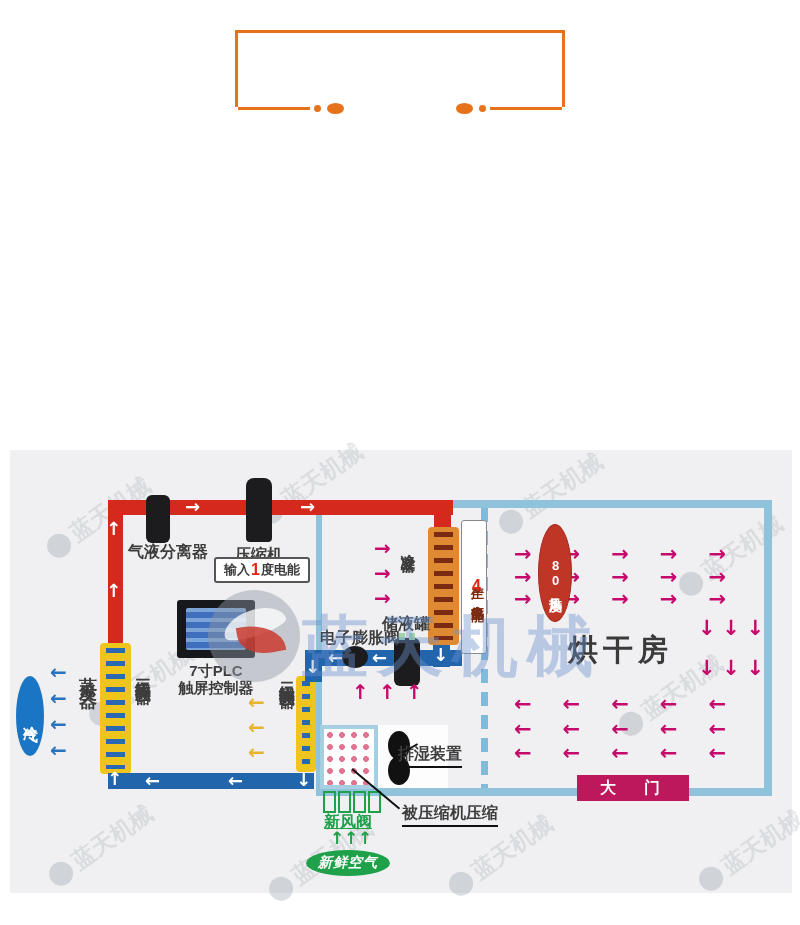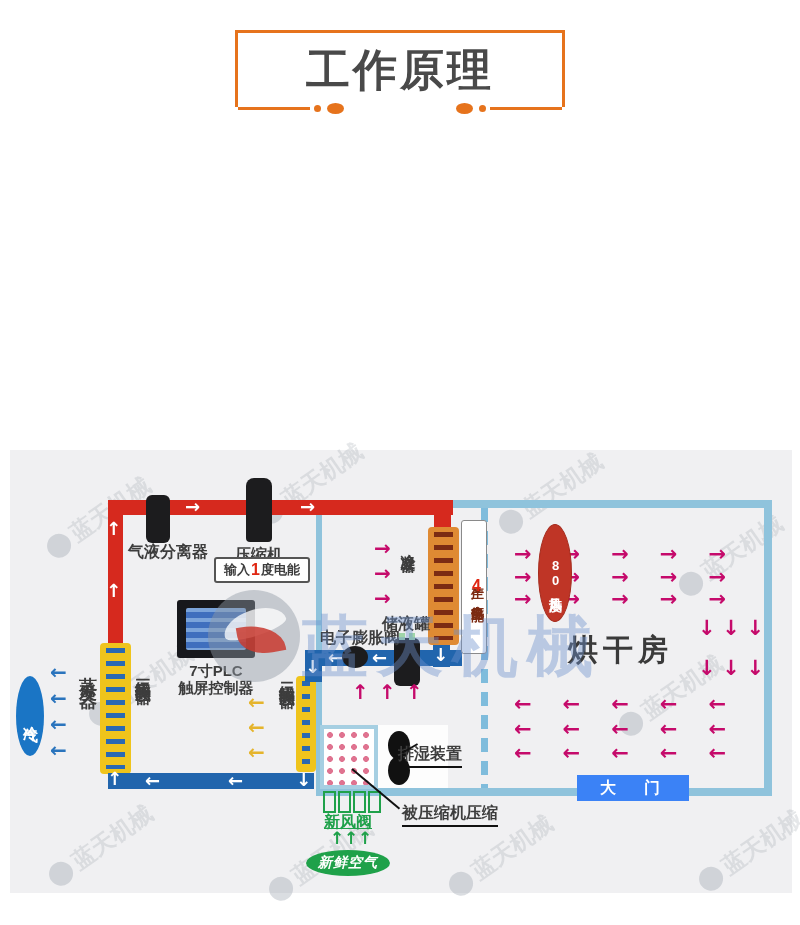--- a/index.html
+++ b/index.html
@@ -72,21 +72,21 @@
   .dots-box{position:absolute;background:#fff;border:4px solid #a6cfe2;z-index:5;box-sizing:border-box;
      background-image:radial-gradient(#df7390 2.6px,transparent 3.2px);background-size:12px 12px;}
   .fan-box{position:absolute;background:#fdfdfd;z-index:5;}
   .blade{position:absolute;background:#111;border-radius:50%;z-index:6;}
   .ptr{position:absolute;height:2px;background:#111;z-index:7;transform-origin:left center;}
   .underl{border-bottom:2px solid #111;padding-bottom:1px;}
 
   .comb{position:absolute;display:flex;gap:2px;z-index:6;}
   .comb i{width:9px;height:18px;border:2px solid #1fa14a;display:block;}
 
-  .gate{position:absolute;background:#3b82f6;color:#fff;font-weight:bold;font-size:16px;
+  .gate{position:absolute;background:#be185d;color:#fff;font-weight:bold;font-size:16px;
      display:flex;align-items:center;justify-content:center;z-index:6;letter-spacing:6px;}
 
   
   .wm{position:absolute;color:rgba(150,158,168,0.25);font-size:23px;font-weight:bold;
      transform:rotate(-35deg);white-space:nowrap;z-index:1;display:flex;align-items:center;gap:5px;}
   .wm .c{width:24px;height:24px;border-radius:50%;background:rgba(150,158,168,0.35);display:inline-block;}
   .wm-center{position:absolute;z-index:9;pointer-events:none;}
   .wm-logo{position:absolute;left:198px;top:140px;width:92px;height:92px;border-radius:50%;
      background:rgba(145,152,163,0.45);z-index:9;pointer-events:none;}
   .wm-logo:before{content:"";position:absolute;left:14px;top:20px;width:64px;height:26px;
@@ -97,21 +97,20 @@
      color:rgba(110,145,205,0.42);z-index:9;pointer-events:none;}
   .wm-en{left:300px;top:236px;font-size:21px;font-weight:bold;letter-spacing:5px;
      color:rgba(120,150,210,0.5);z-index:9;pointer-events:none;}
 </style>
 </head>
 <body>
 
 <div id="page">
 
   <div class="abs title-box">
-    <span class="title-text">工作原理</span>
     <span class="tb-seg" style="left:0;"></span>
     <span class="tb-seg" style="right:0;"></span>
     <span class="tb-dot dot-s" style="left:76px;"></span>
     <span class="tb-dot dot-b" style="left:89px;"></span>
     <span class="tb-dot dot-b" style="right:89px;"></span>
     <span class="tb-dot dot-s" style="right:76px;"></span>
   </div>
 
 
   <div class="abs diagram">

